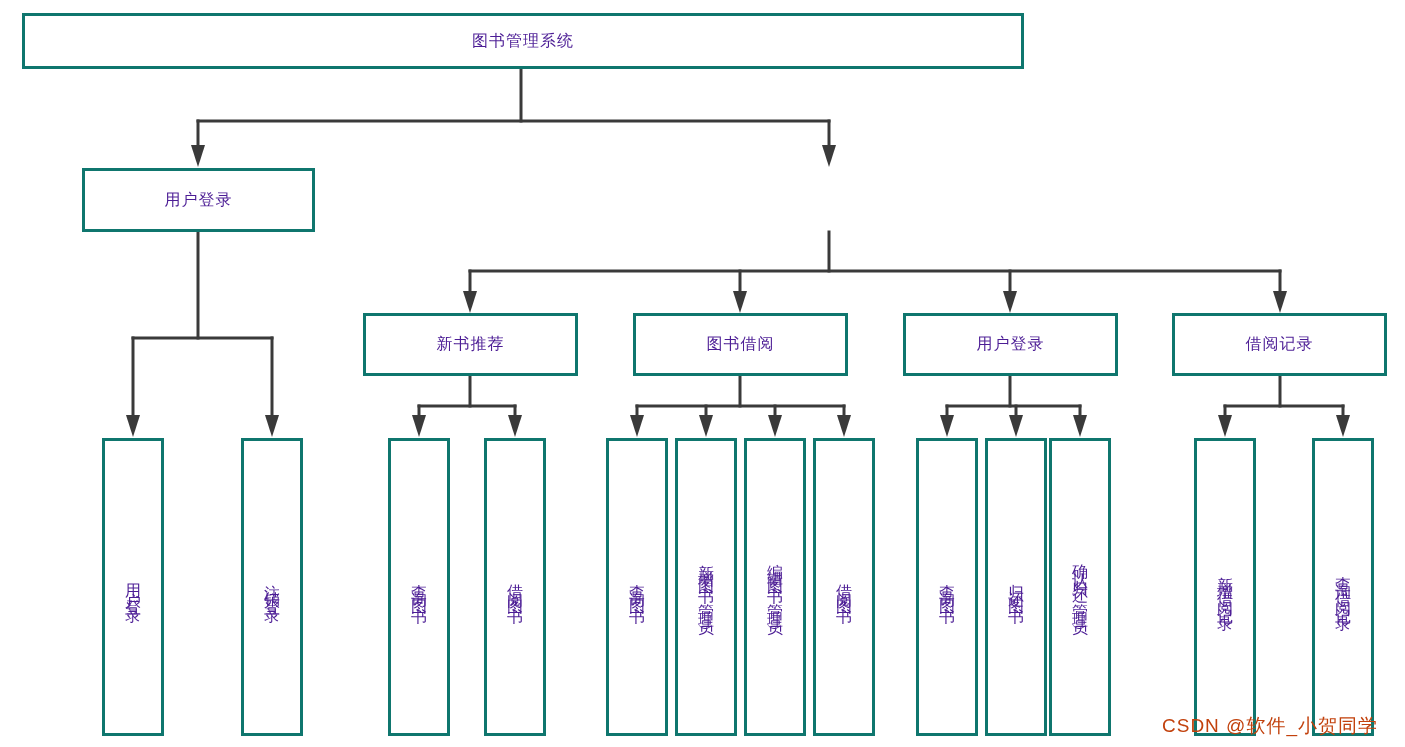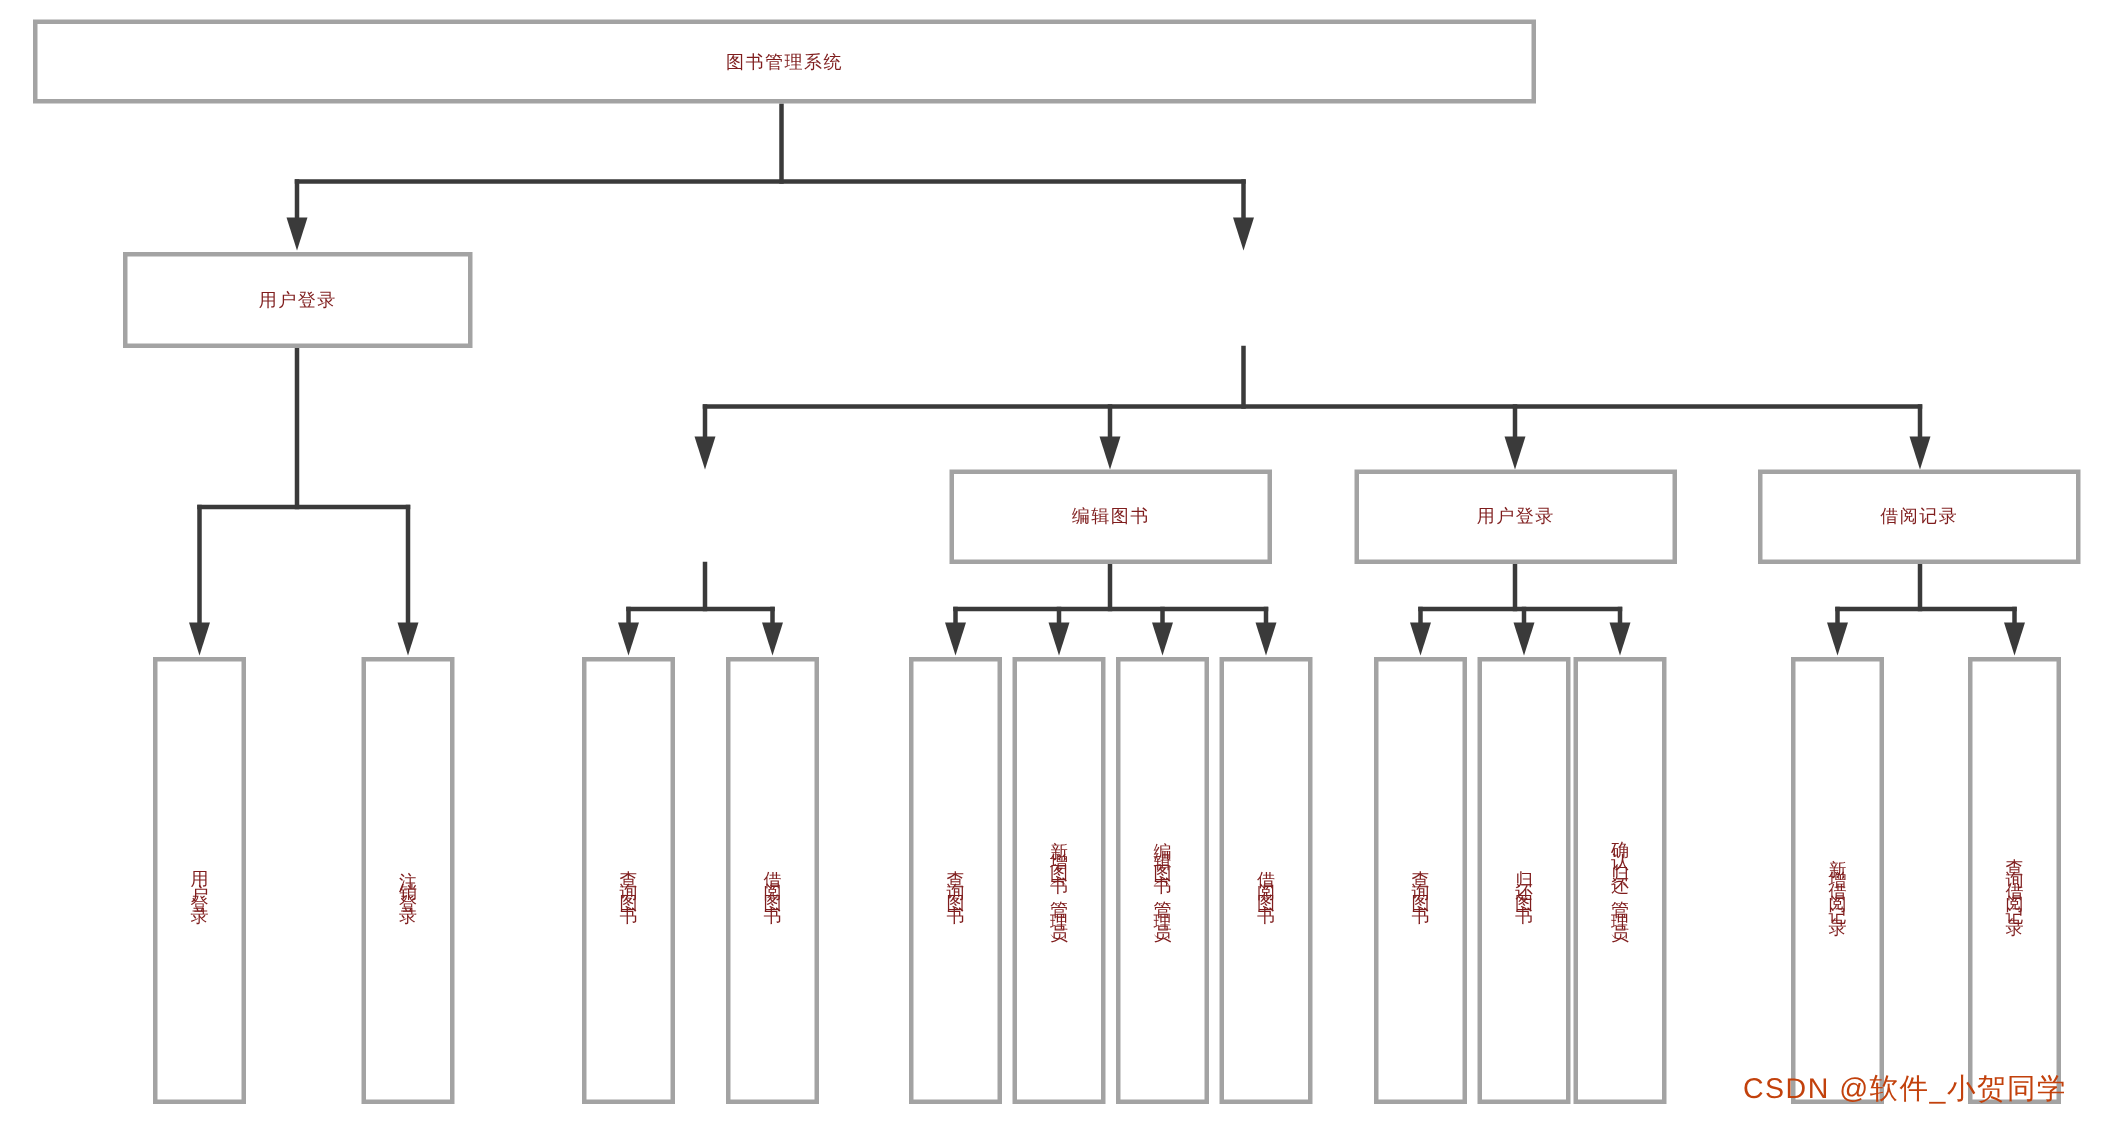--- a/index.html
+++ b/index.html
@@ -14,27 +14,27 @@
   #connectors {
     position: absolute;
     left: 0; top: 0;
     width: 1405px; height: 747px;
     z-index: 1;
   }
   .box {
     position: absolute;
     box-sizing: border-box;
     background: #ffffff;
-    border: 3px solid #a3a3a3;
-    color: #7f1d1d;
+    border: 3px solid #0f766e;
+    color: #4c1d95;
     display: flex;
     align-items: center;
     justify-content: center;
     z-index: 2;
-    font-size: 12px;
+    font-size: 16px;
     letter-spacing: 1px;
     white-space: nowrap;
   }
   
   .root { left: 22px; top: 13px; width: 1002px; height: 56px; }
   
   .lv2 { top: 168px; height: 64px; }
   
   .lv3 { top: 313px; width: 215px; height: 63px; }
   
@@ -122,21 +122,22 @@
     <line x1="1225" y1="406" x2="1225" y2="420"></line>
     <line x1="1343" y1="406" x2="1343" y2="420"></line>
     <polygon points="1218,415 1232,415 1225,437"></polygon>
     <polygon points="1336,415 1350,415 1343,437"></polygon>
   </svg>
 
   <div class="box root">图书管理系统</div>
 
   <div class="box lv2" style="left:82px;width:233px">用户登录</div>
 
-  <div class="box lv3" style="left:633px">编辑图书</div>
+  <div class="box lv3" style="left:363px">新书推荐</div>
+  <div class="box lv3" style="left:633px">图书借阅</div>
   <div class="box lv3" style="left:903px">用户登录</div>
   <div class="box lv3" style="left:1172px">借阅记录</div>
 
   <div class="box leaf" style="left:102px">用户登录</div>
   <div class="box leaf" style="left:241px">注销登录</div>
 
   <div class="box leaf" style="left:388px">查询图书</div>
   <div class="box leaf" style="left:484px">借阅图书</div>
 
   <div class="box leaf" style="left:606px">查询图书</div>

